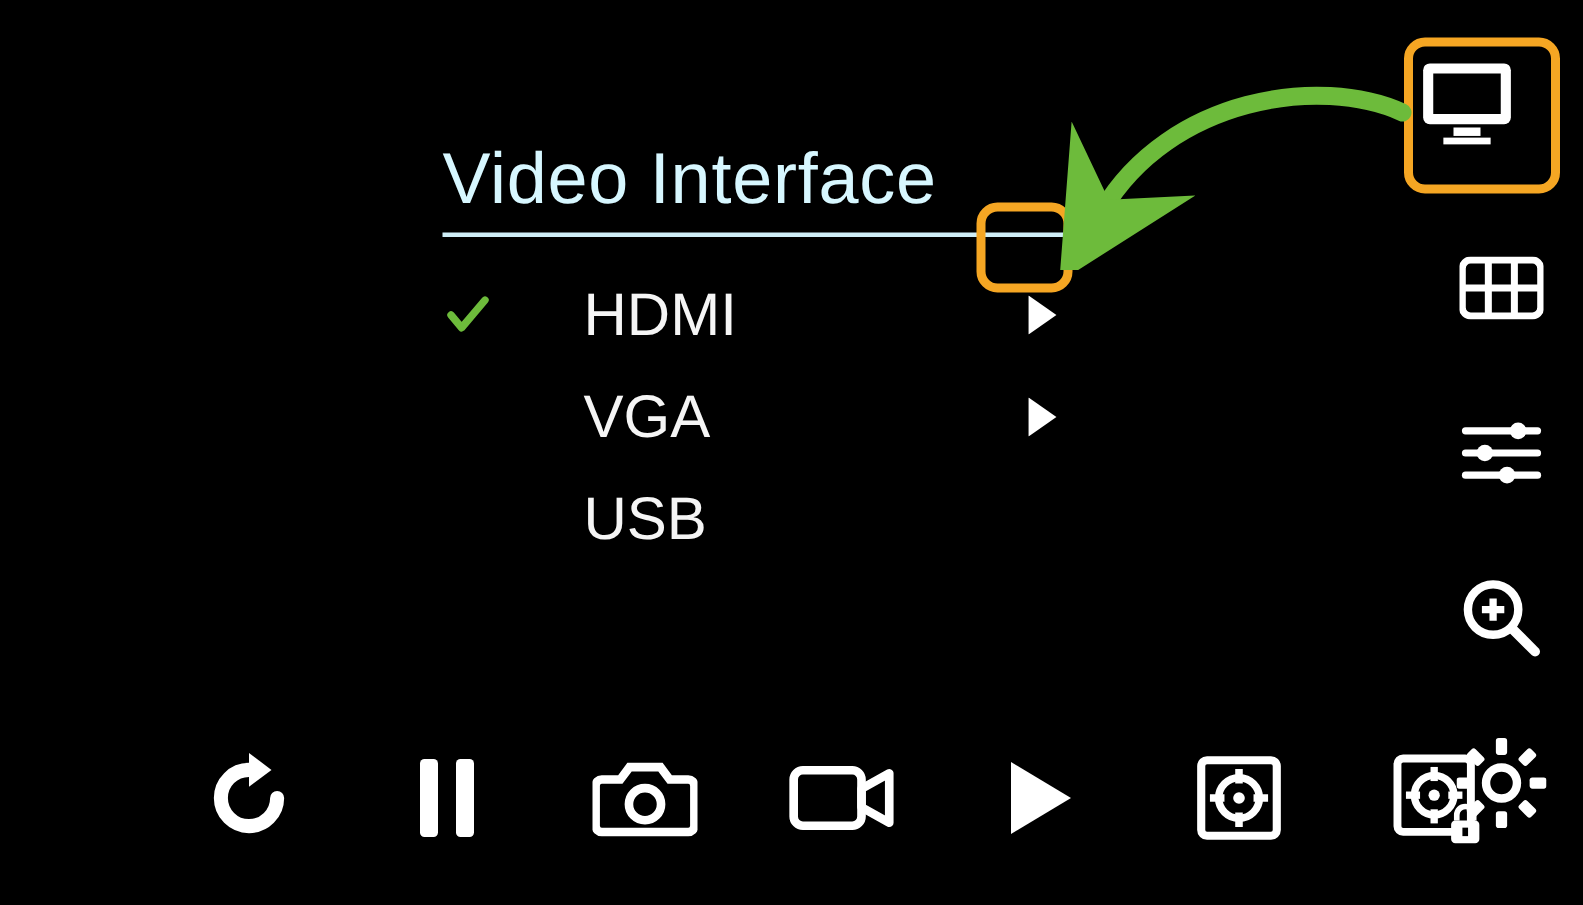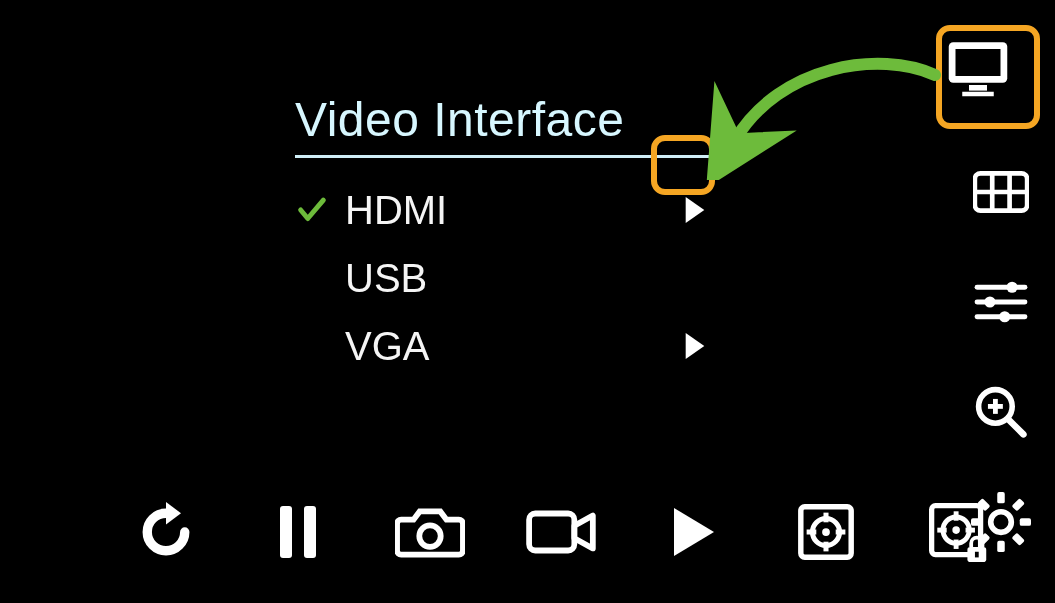--- a/index.html
+++ b/index.html
@@ -34,20 +34,21 @@
   }
   .menu-list { list-style: none; }
   .menu-item {
     display: flex;
     align-items: center;
     height: 68px;
     font-size: 40px;
     font-weight: 400;
     color: #f5f5f5;
     position: relative;
+    gap: 44px;
   }
   .menu-item .check-slot {
     width: 50px;
     display: flex;
     justify-content: flex-start;
     align-items: center;
   }
   .menu-item .label { flex: 1; }
   .menu-item .arrow-slot {
     width: 40px;
@@ -143,32 +144,32 @@
       <span class="label">HDMI</span>
       <span class="arrow-slot">
         <svg width="20" height="26" viewBox="0 0 10 14">
             <path d="M0 0 L10 7 L0 14 Z" fill="#fff"></path>
           </svg>
       </span>
     </li>
 
     <li class="menu-item">
       <span class="check-slot"></span>
-      <span class="label">USB</span>
-      <span class="arrow-slot"></span>
-    </li>
-
-    <li class="menu-item">
-      <span class="check-slot"></span>
       <span class="label">VGA</span>
       <span class="arrow-slot">
         <svg width="20" height="26" viewBox="0 0 10 14">
             <path d="M0 0 L10 7 L0 14 Z" fill="#fff"></path>
           </svg>
       </span>
+    </li>
+
+    <li class="menu-item">
+      <span class="check-slot"></span>
+      <span class="label">USB</span>
+      <span class="arrow-slot"></span>
     </li>
 
   </ul>
 </div>
 
 <div class="hl-box" style="left:651px; top:135px; width:64px; height:60px;"></div>
 
 <div class="monitor-wrap">
   <div class="hl-box" style="left:0; top:0; width:104px; height:104px;"></div>
   <div class="monitor-btn side-btn">

